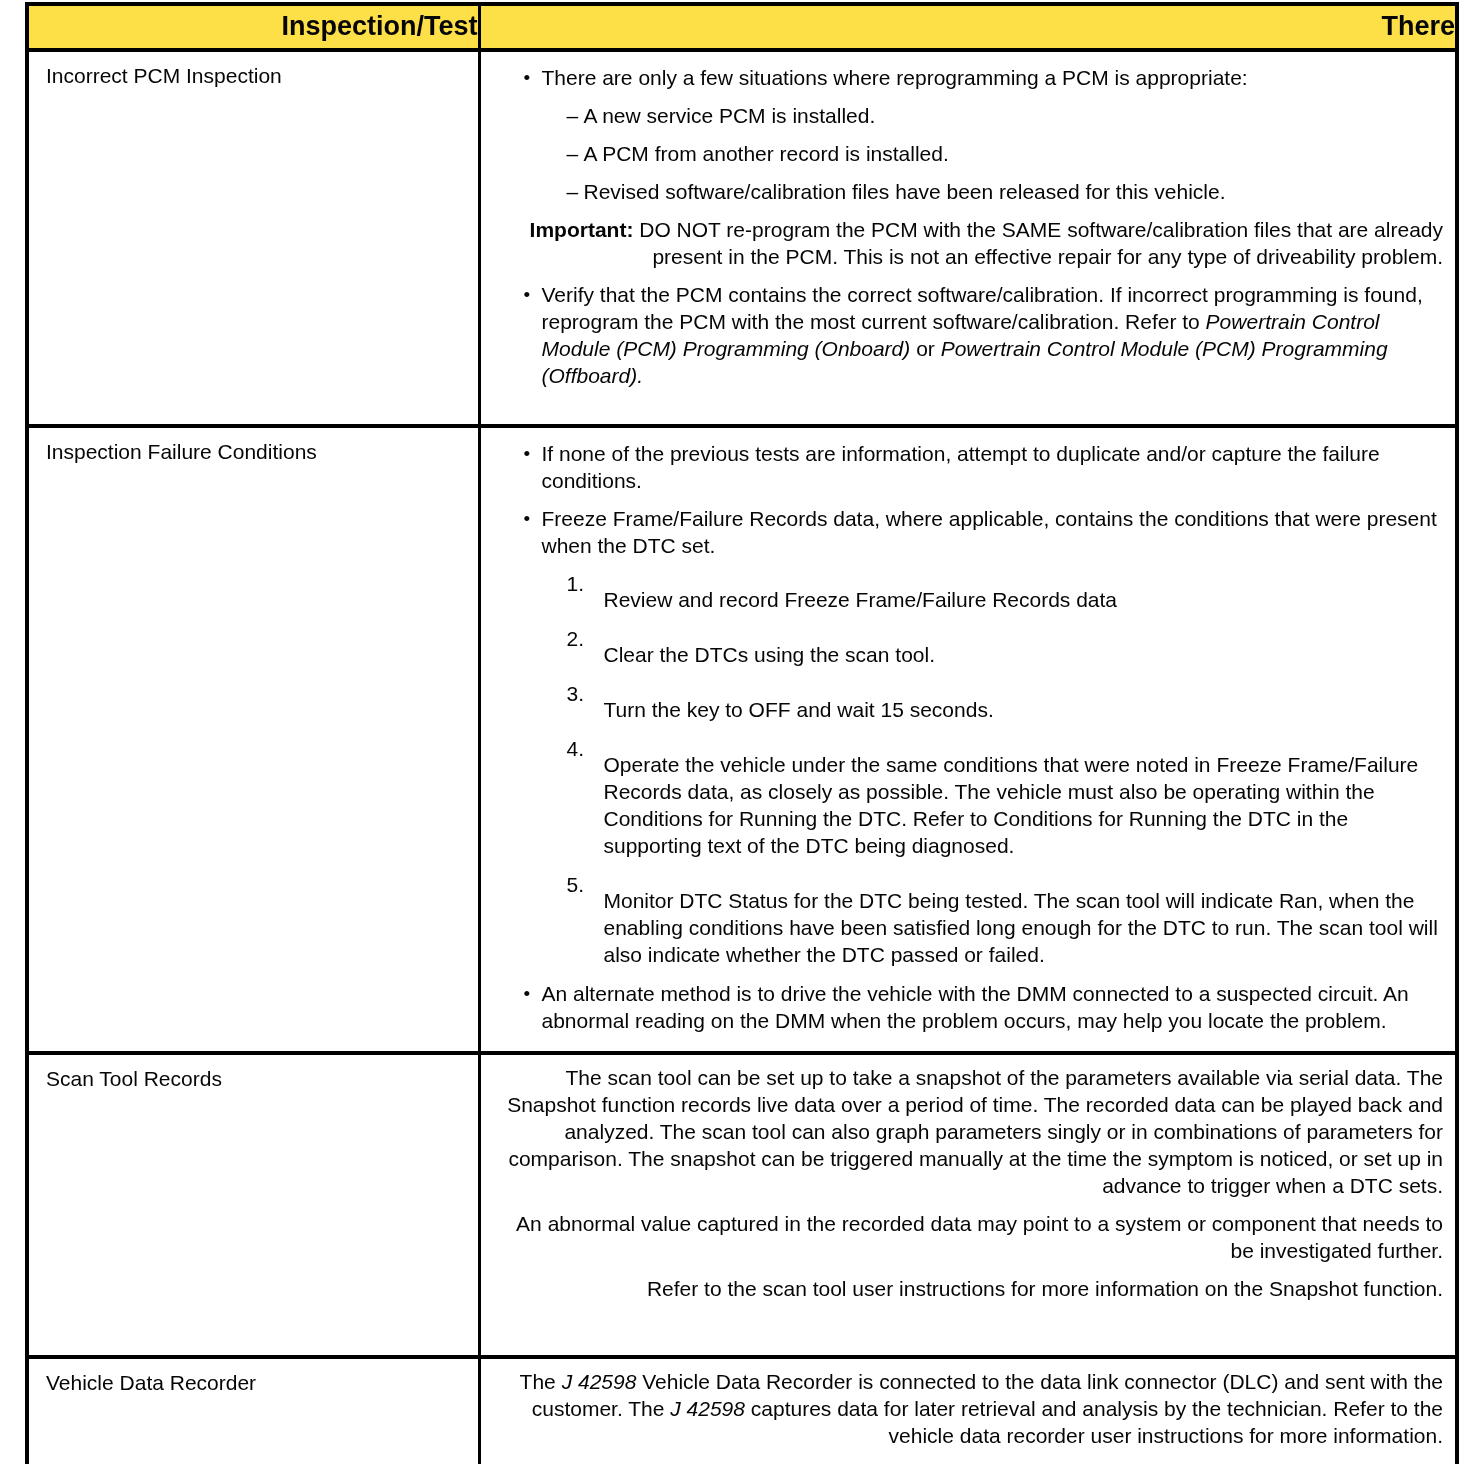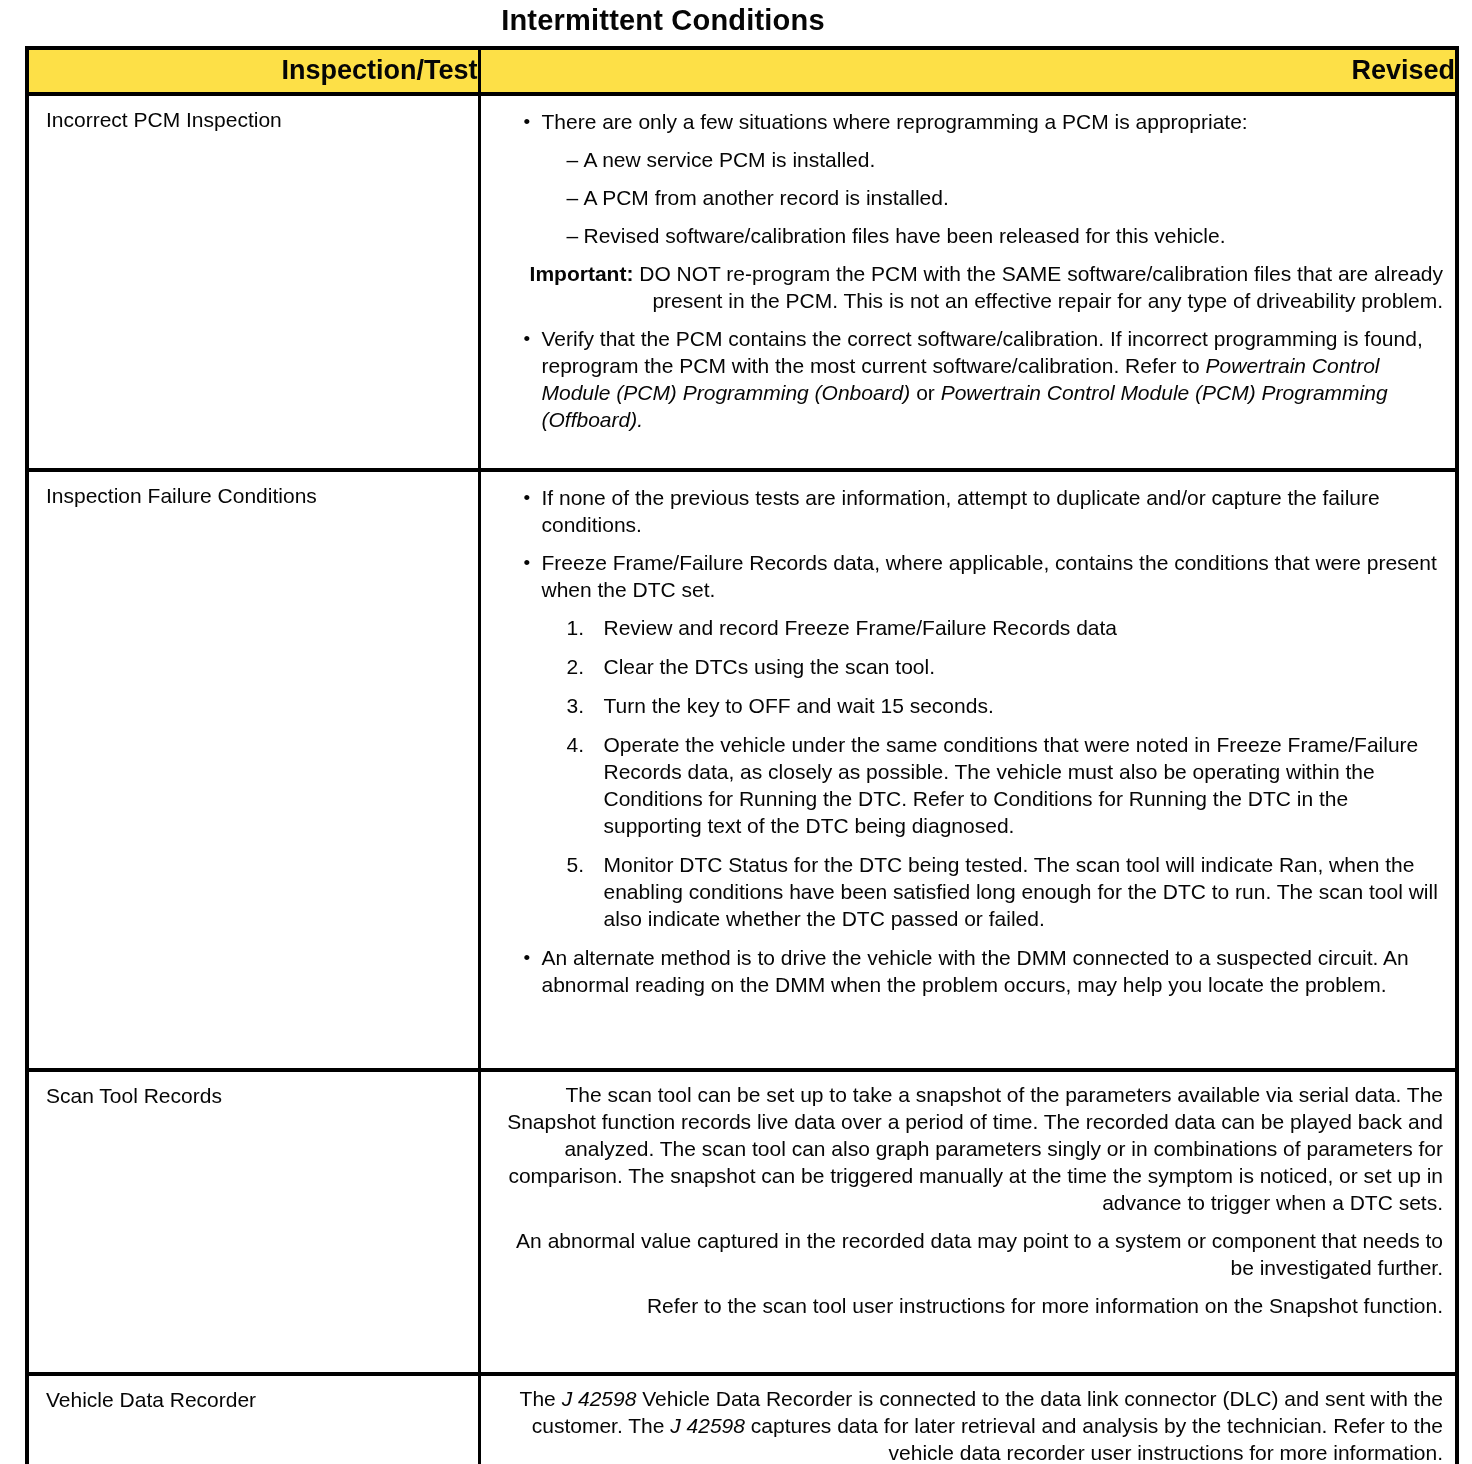--- a/index.html
+++ b/index.html
@@ -80,50 +80,49 @@
   .dash-item .txt { flex: 1 1 auto; }
   
   .step-item {
     display: flex;
     margin: 0 0 12px 0;
   }
   .step-item .num {
     flex: 0 0 37px;
     margin-left: 76px;
   }
-  .step-item .txt { flex: 1 1 auto; }
+  .step-item .txt { flex: 1 1 auto; margin-top: 16px; }
   
   .para {
     margin: 0 0 11px 0;
     text-align: right;
   }
   .para b { font-weight: bold; }
   i { font-style: italic; }
   
   tr.row-1 td { height: 352px; }
   tr.row-2 td { height: 576px; }
   tr.row-3 td { height: 280px; }
   tr.row-4 td { height: 108px; }
 </style>
 </head>
 <body>
 
 <div class="page">
 
-  <div class="doc-title">Intermittent Conditions</div>
 
   <table class="cond-table">
     <colgroup>
       <col style="width:452px">
       <col style="width:978px">
     </colgroup>
     <thead>
       <tr>
         <th class="col-head">Inspection/Test</th>
-        <th class="col-head">Revised</th>
+        <th class="col-head">There</th>
       </tr>
     </thead>
     <tbody>
 
       <tr class="row-1">
         <td class="insp-cell">
           <span>Incorrect PCM Inspection</span>
         </td>
         <td class="act-cell">
           <div class="blt-item">

